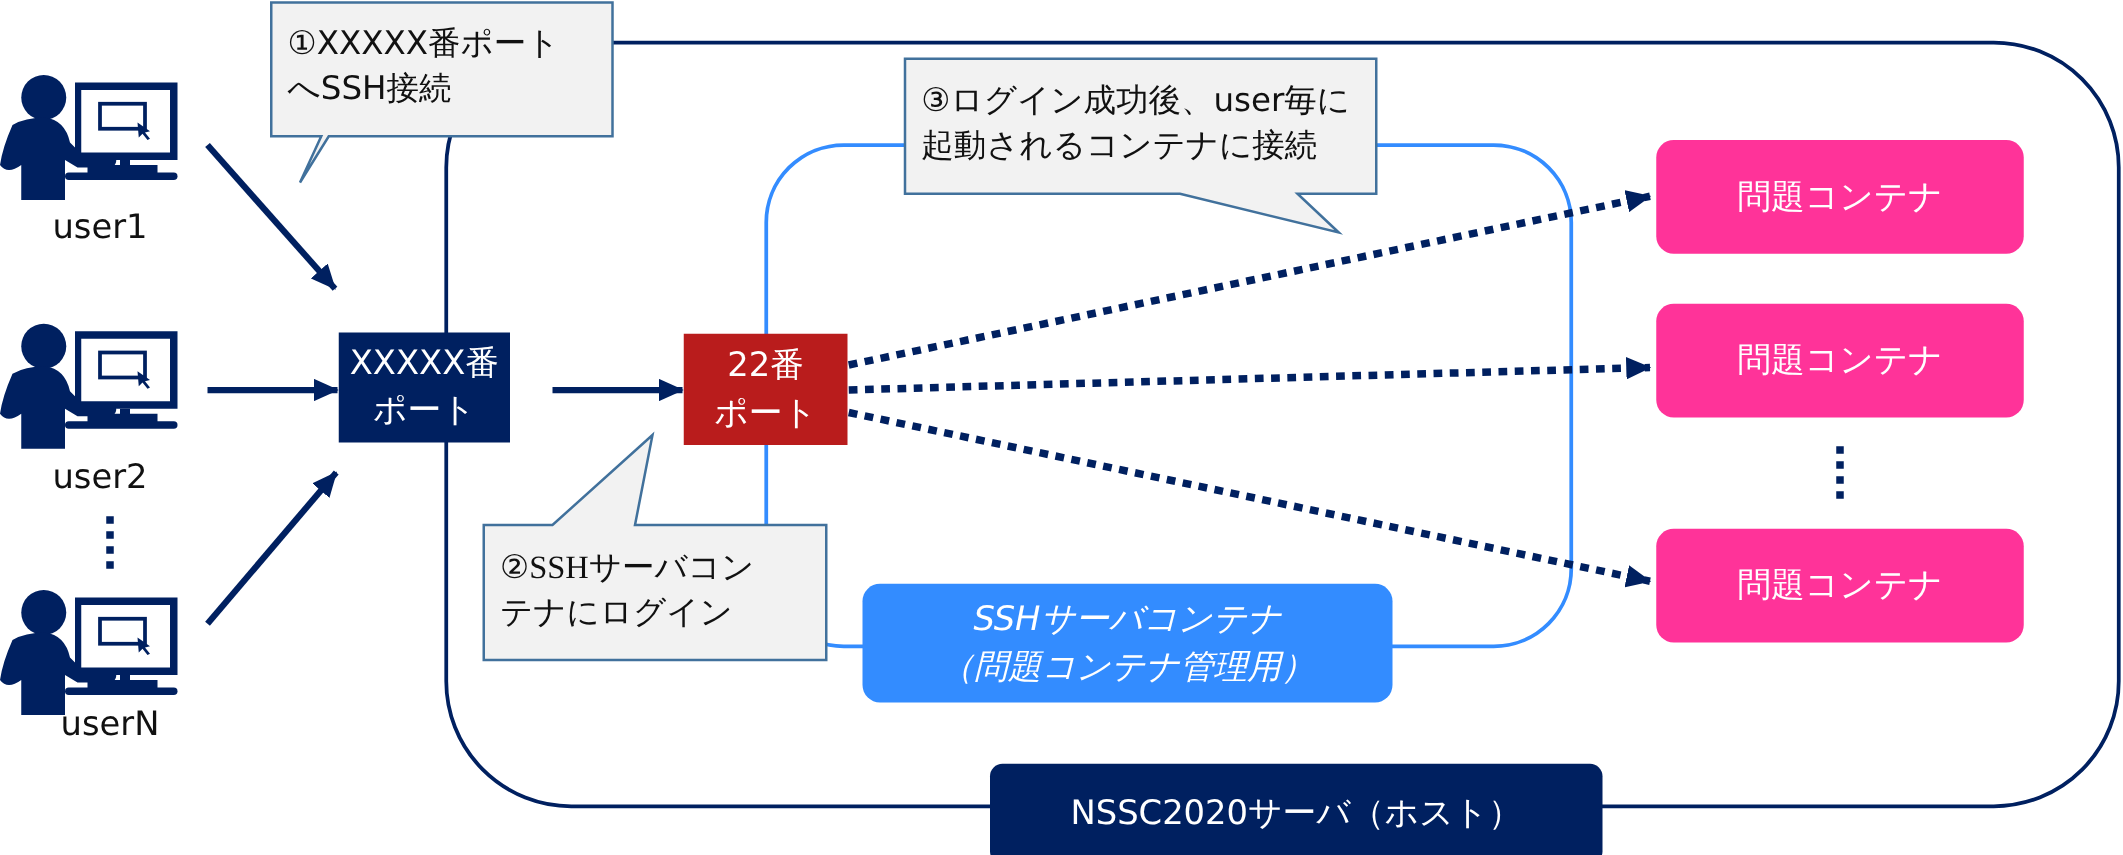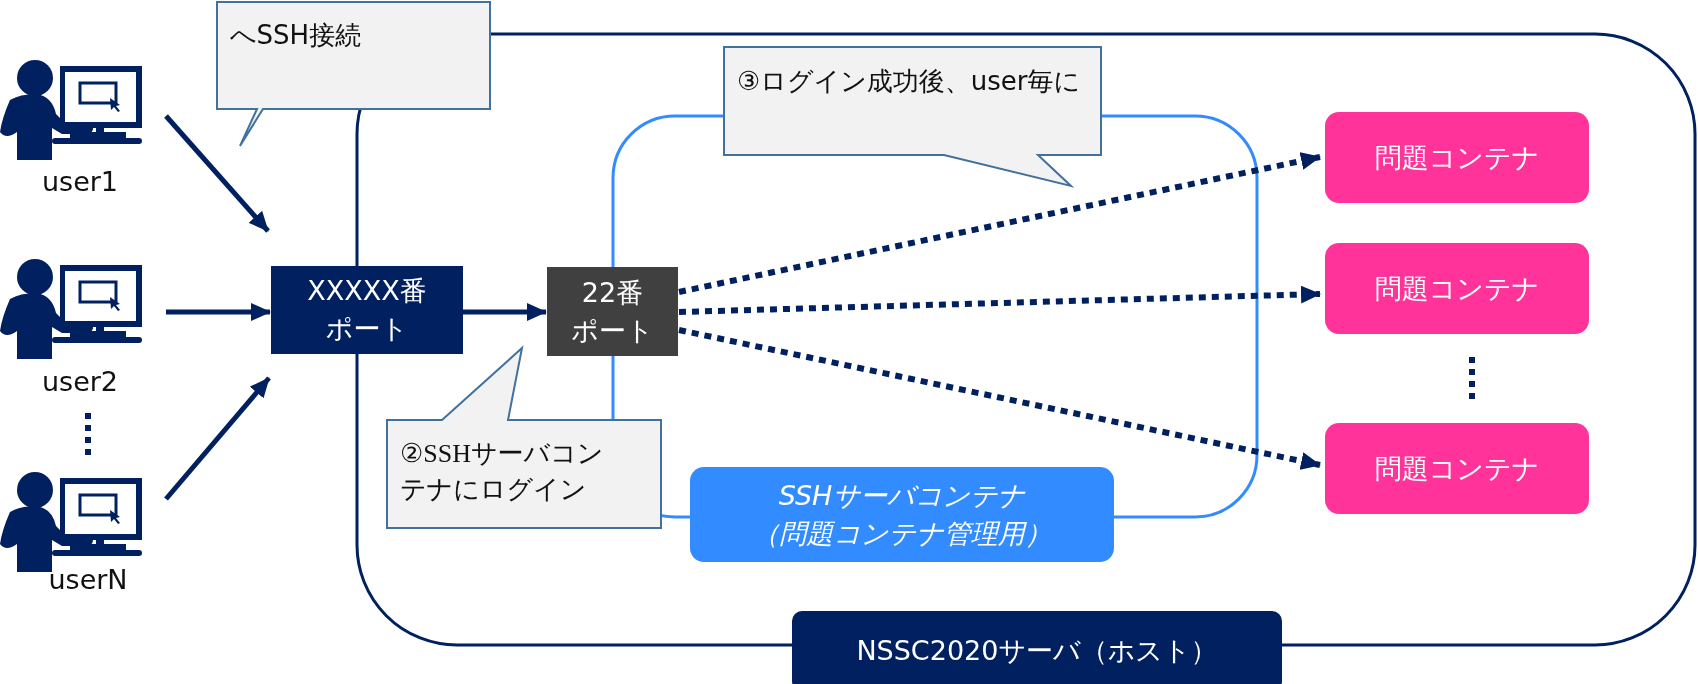--- a/index.html
+++ b/index.html
@@ -1,25 +1,25 @@
 <!DOCTYPE html>
 <html><head>
 <meta charset="utf-8">
 <style>
   html, body { margin:0; padding:0; background:#ffffff; }
   body { width:1698px; height:684px; position:relative; overflow:hidden;
          font-family:"DejaVu Sans", "Liberation Sans", sans-serif; }
   svg.canvas { position:absolute; left:0; top:0; }
   .box { position:absolute; display:flex; flex-direction:column; align-items:center; justify-content:center;
          color:#ffffff; font-size:27px; line-height:38px; text-align:center; box-sizing:border-box; }
-  .port-x { left:271px; top:266px; width:192px; height:88px; background:#002060; }
-  .port-22 { left:547px; top:267px; width:131px; height:89px; background:#404040; }
+  .port-x { left:271px; top:266px; width:137px; height:88px; background:#002060; }
+  .port-22 { left:547px; top:267px; width:131px; height:89px; background:#b91c1c; }
   .ssh-box { left:690px; top:467px; width:424px; height:95px; background:#338cff; border-radius:14px;font-style:italic; }
   .host-box { left:792px; top:611px; width:490px; height:80px; background:#002060; border-radius:10px; }
-  .pink { left:1325px; width:264px; height:91px; background:#ff3399; border-radius:14px; }
+  .pink { left:1325px; width:294px; height:91px; background:#ff3399; border-radius:14px; }
   .pink1 { top:112px; } .pink2 { top:243px; } .pinkN { top:423px; }
   .callout-text { position:absolute; font-size:26px; line-height:36px; color:#111; white-space:nowrap; }
   .user-label { position:absolute; font-size:27px; color:#111; width:140px; text-align:center; }
 </style>
 </head>
 <body>
 
 <svg class="canvas" width="1698" height="684" viewBox="0 0 1698 684">
   <defs>
     <marker id="arrowNavy" markerWidth="10" markerHeight="10" refX="9" refY="5" orient="auto" markerUnits="userSpaceOnUse" viewBox="0 0 10 10">
@@ -107,21 +107,23 @@
   <span>問題コンテナ</span>
 </div>
 <div class="box pink pink2">
   <span>問題コンテナ</span>
 </div>
 <div class="box pink pinkN">
   <span>問題コンテナ</span>
 </div>
 
 <div class="callout-text" style="left:230px; top:17px;">
+  <div>①XXXXX番ポート</div>
   <div>へSSH接続</div>
 </div>
 <div class="callout-text" style="left:400px; top:436px;font-family:Liberation Serif, serif;">
   <div>②SSHサーバコン</div>
   <div>テナにログイン</div>
 </div>
 <div class="callout-text" style="left:737px; top:63px;">
   <div>③ログイン成功後、user毎に</div>
+  <div>起動されるコンテナに接続</div>
 </div>
 
 </body></html>

